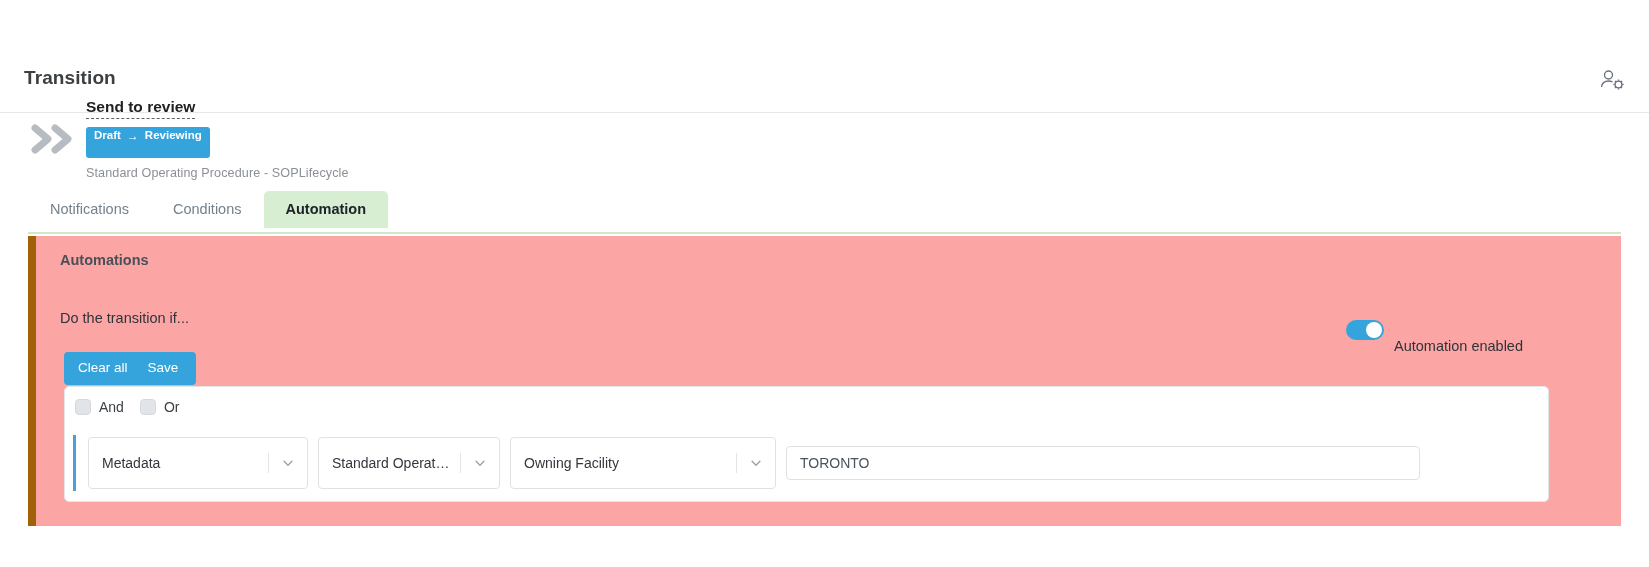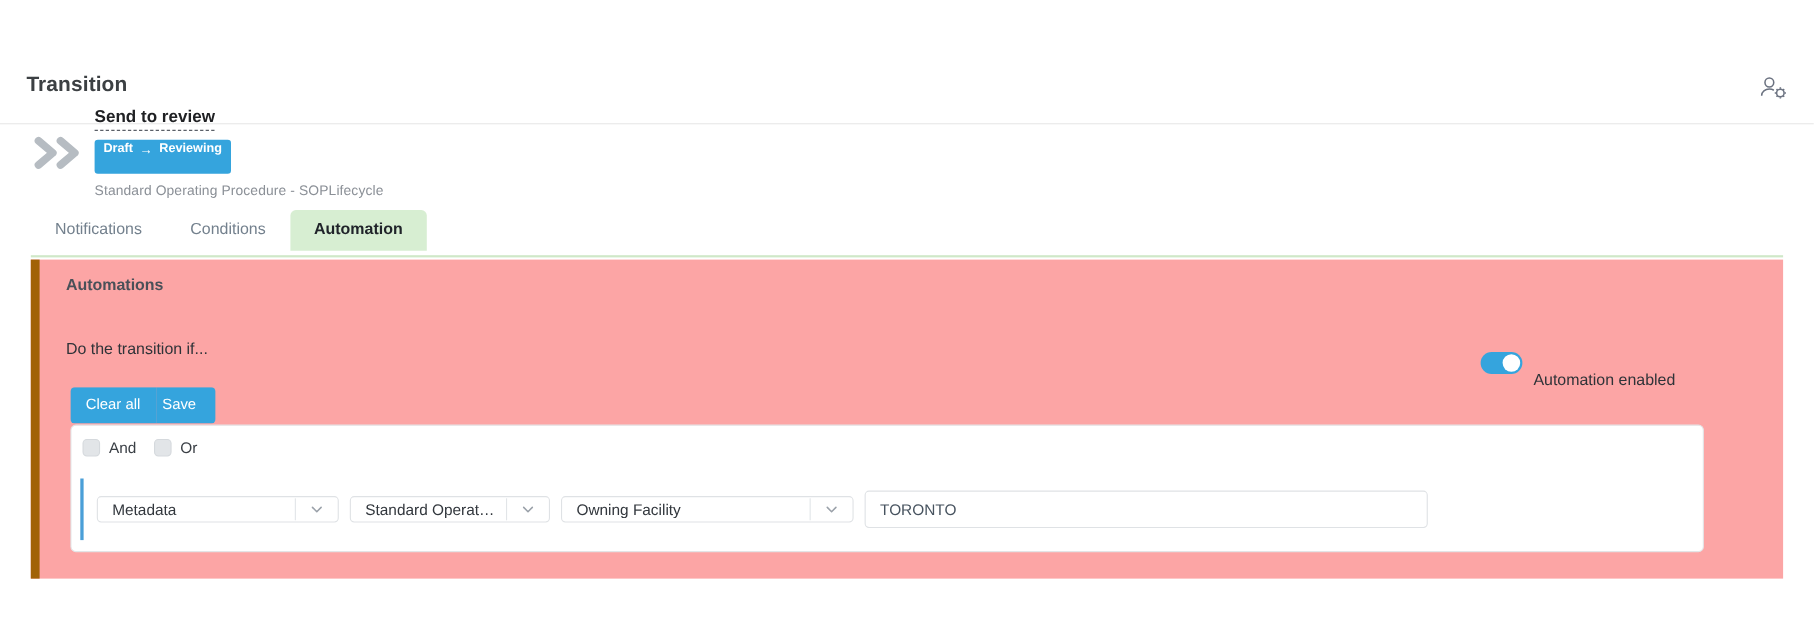--- a/index.html
+++ b/index.html
@@ -120,38 +120,38 @@
     border: 1px solid #d5d9dd; cursor: pointer; flex: 0 0 auto;
   }
   .logic-label { font-size: 14px; color: #3a3f45; margin-right: 8px; }
 
   .cond-row {
     position: absolute; left: 8px; top: 48px; right: 12px; height: 56px;
     border-left: 3px solid #4a9fd8; display: flex; align-items: center; gap: 10px;
     padding-left: 12px;
   }
   .field {
-    height: 24px; border: 1px solid #dfe2e5; border-radius: 4px;
+    height: 52px; border: 1px solid #dfe2e5; border-radius: 4px;
     background: #fff; display: flex; align-items: center; cursor: pointer;
     position: relative;
   }
   .field .val {
     font-size: 14px; color: #32373d; padding: 0 10px 0 13px;
     overflow: hidden; white-space: nowrap; text-overflow: ellipsis; flex: 1;
   }
   .field .divider { width: 1px; height: 20px; background: #e2e5e8; flex: 0 0 auto; }
   .chev {
     width: 38px; display: flex; align-items: center; justify-content: center;
     color: #9aa1a9; flex: 0 0 auto;
   }
   .field-metadata { width: 220px; }
   .field-doctype  { width: 182px; }
   .field-attr     { width: 266px; }
   .field-value {
-    width: 512px; height: 34px; border: 1px solid #dfe2e5; border-radius: 4px;
+    width: 634px; height: 34px; border: 1px solid #dfe2e5; border-radius: 4px;
     background: #fff; display: flex; align-items: center;
   }
   .field-value input {
     border: none; outline: none; width: 100%; height: 100%;
     padding: 0 13px; font-size: 14px; color: #47535f;
     font-family: "Liberation Sans", sans-serif; background: transparent;
   }
 </style>
 </head>
 <body>

